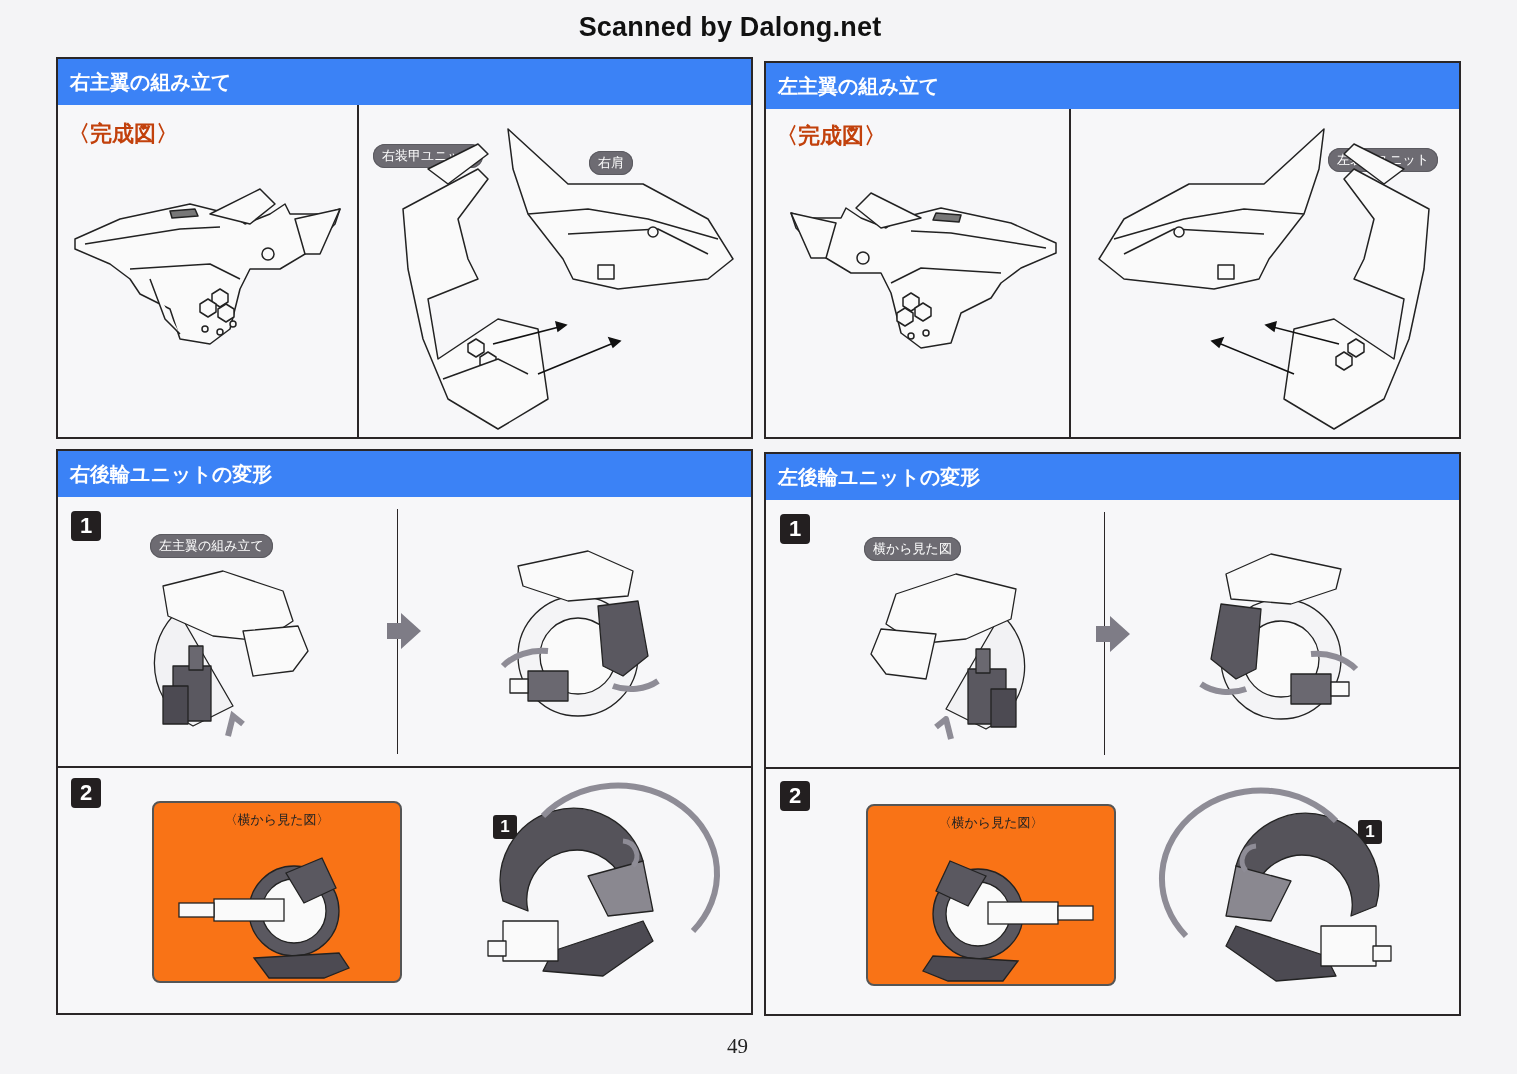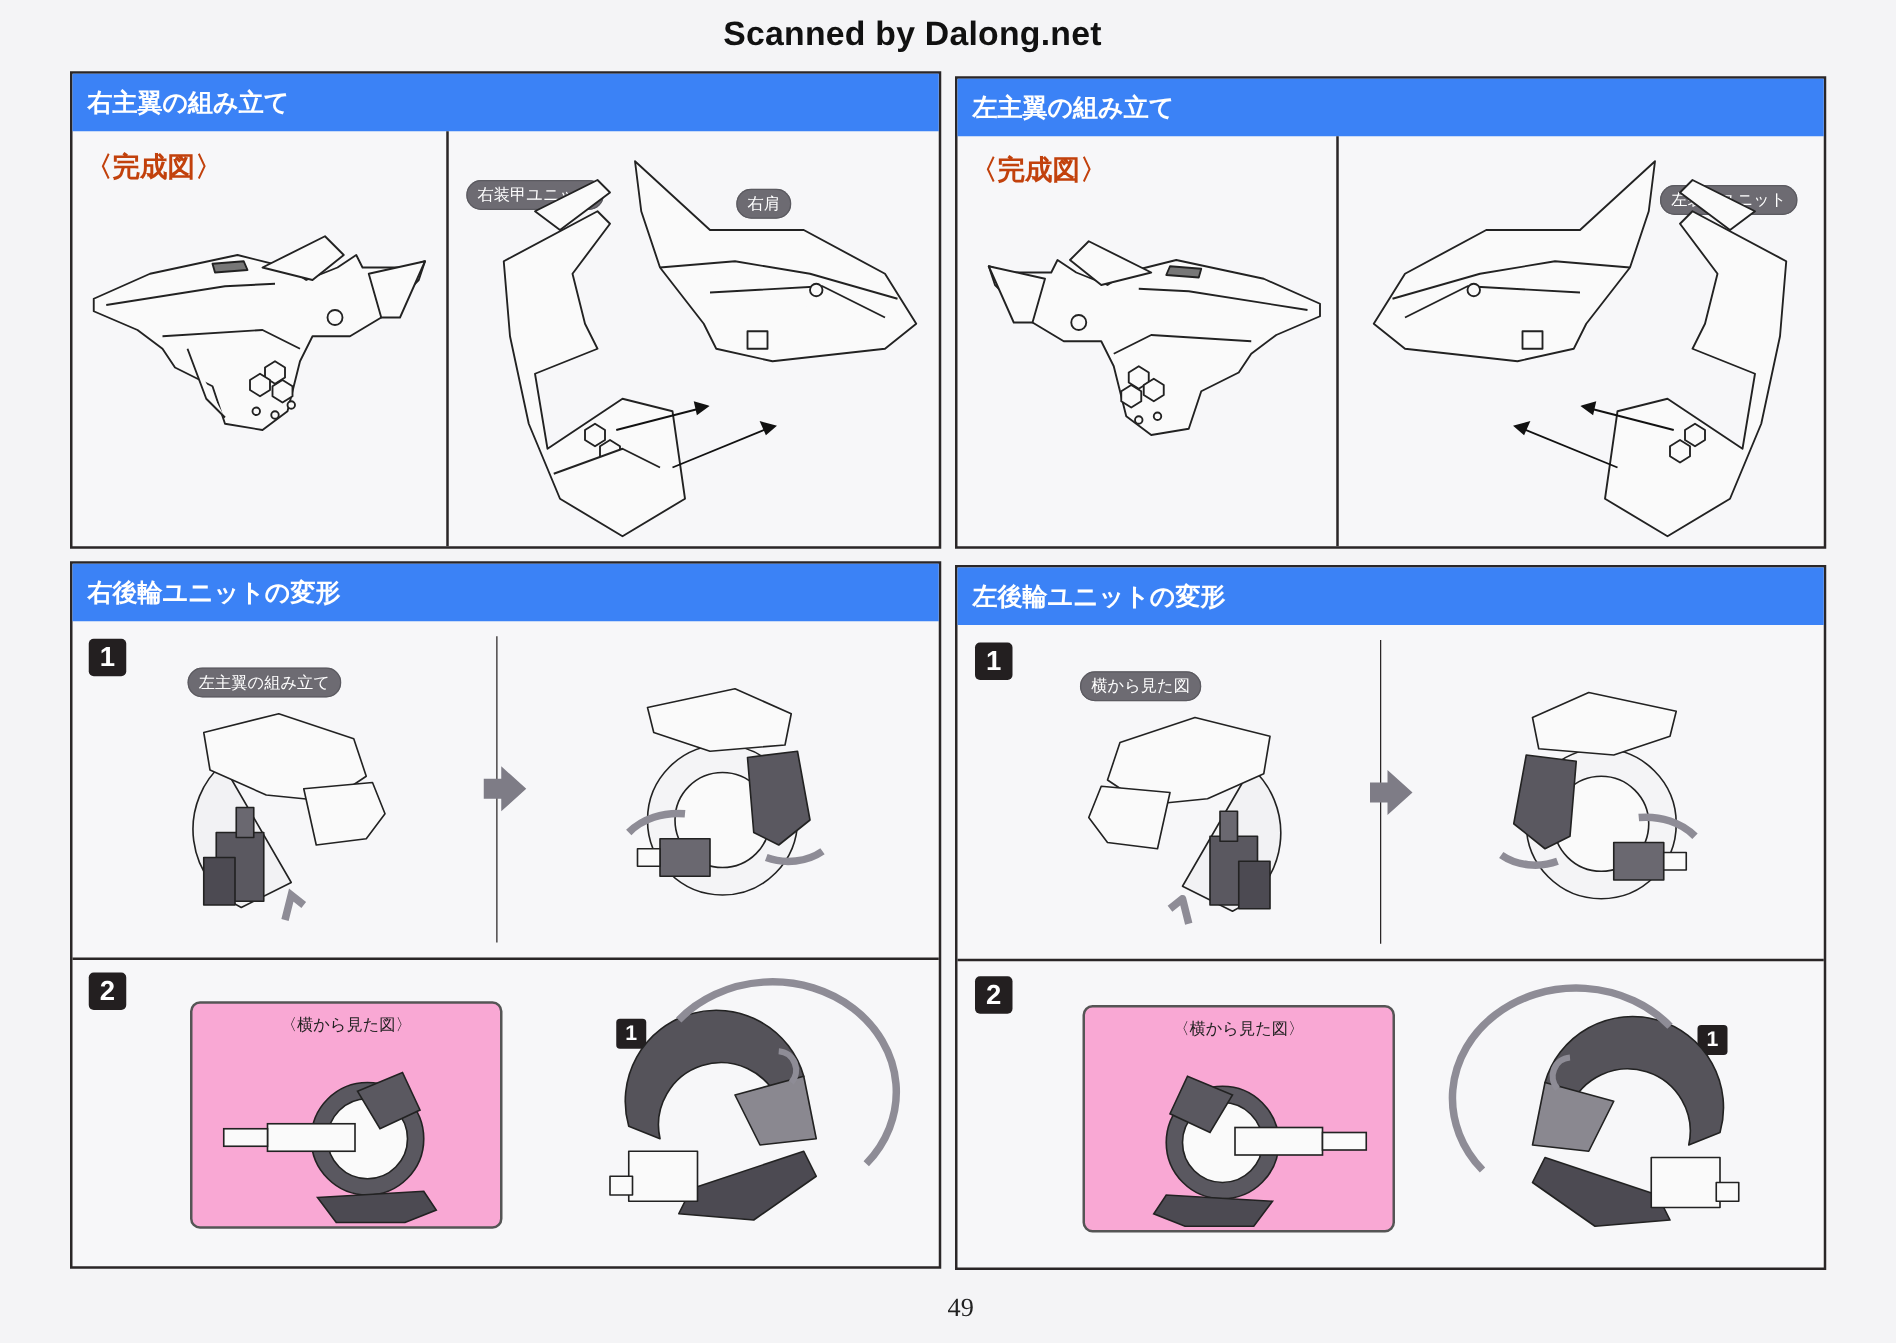--- a/index.html
+++ b/index.html
@@ -38,30 +38,30 @@
   }
   .step-badge {
     position: absolute; width: 30px; height: 30px; background: #231f20;
     color: #fff; font-weight: bold; font-size: 22px; text-align: center;
     line-height: 30px; border-radius: 4px;
     font-family: "Liberation Sans", sans-serif;
   }
   .step-badge.small { width: 24px; height: 24px; font-size: 17px; line-height: 24px; border-radius: 3px; }
   .inset-box {
     position: absolute; border: 2px solid #555; border-radius: 8px;
-    background: #f9a8d4; box-sizing: border-box;
+    background: #f97316; box-sizing: border-box;
   }
   .inset-title {
     position: absolute; left: 0; right: 0; top: 8px; text-align: center;
     font-size: 13px; color: #222;
   }
   .illus { position: absolute; }
   .page-num {
     position: absolute; left: 0; width: 1475px; top: 1034px; text-align: center;
-    font-family: "Liberation Serif", serif; font-size: 21px; color: #222; padding-left: 31px;
+    font-family: "Liberation Serif", serif; font-size: 21px; color: #222;
   }
   svg { overflow: visible; }
 </style>
 </head>
 <body>
 
 <div class="watermark">Scanned by Dalong.net</div>
 
 <div class="panel" style="left:56px; top:57px; width:697px; height:382px;">
   <div class="panel-header">右主翼の組み立て</div>

